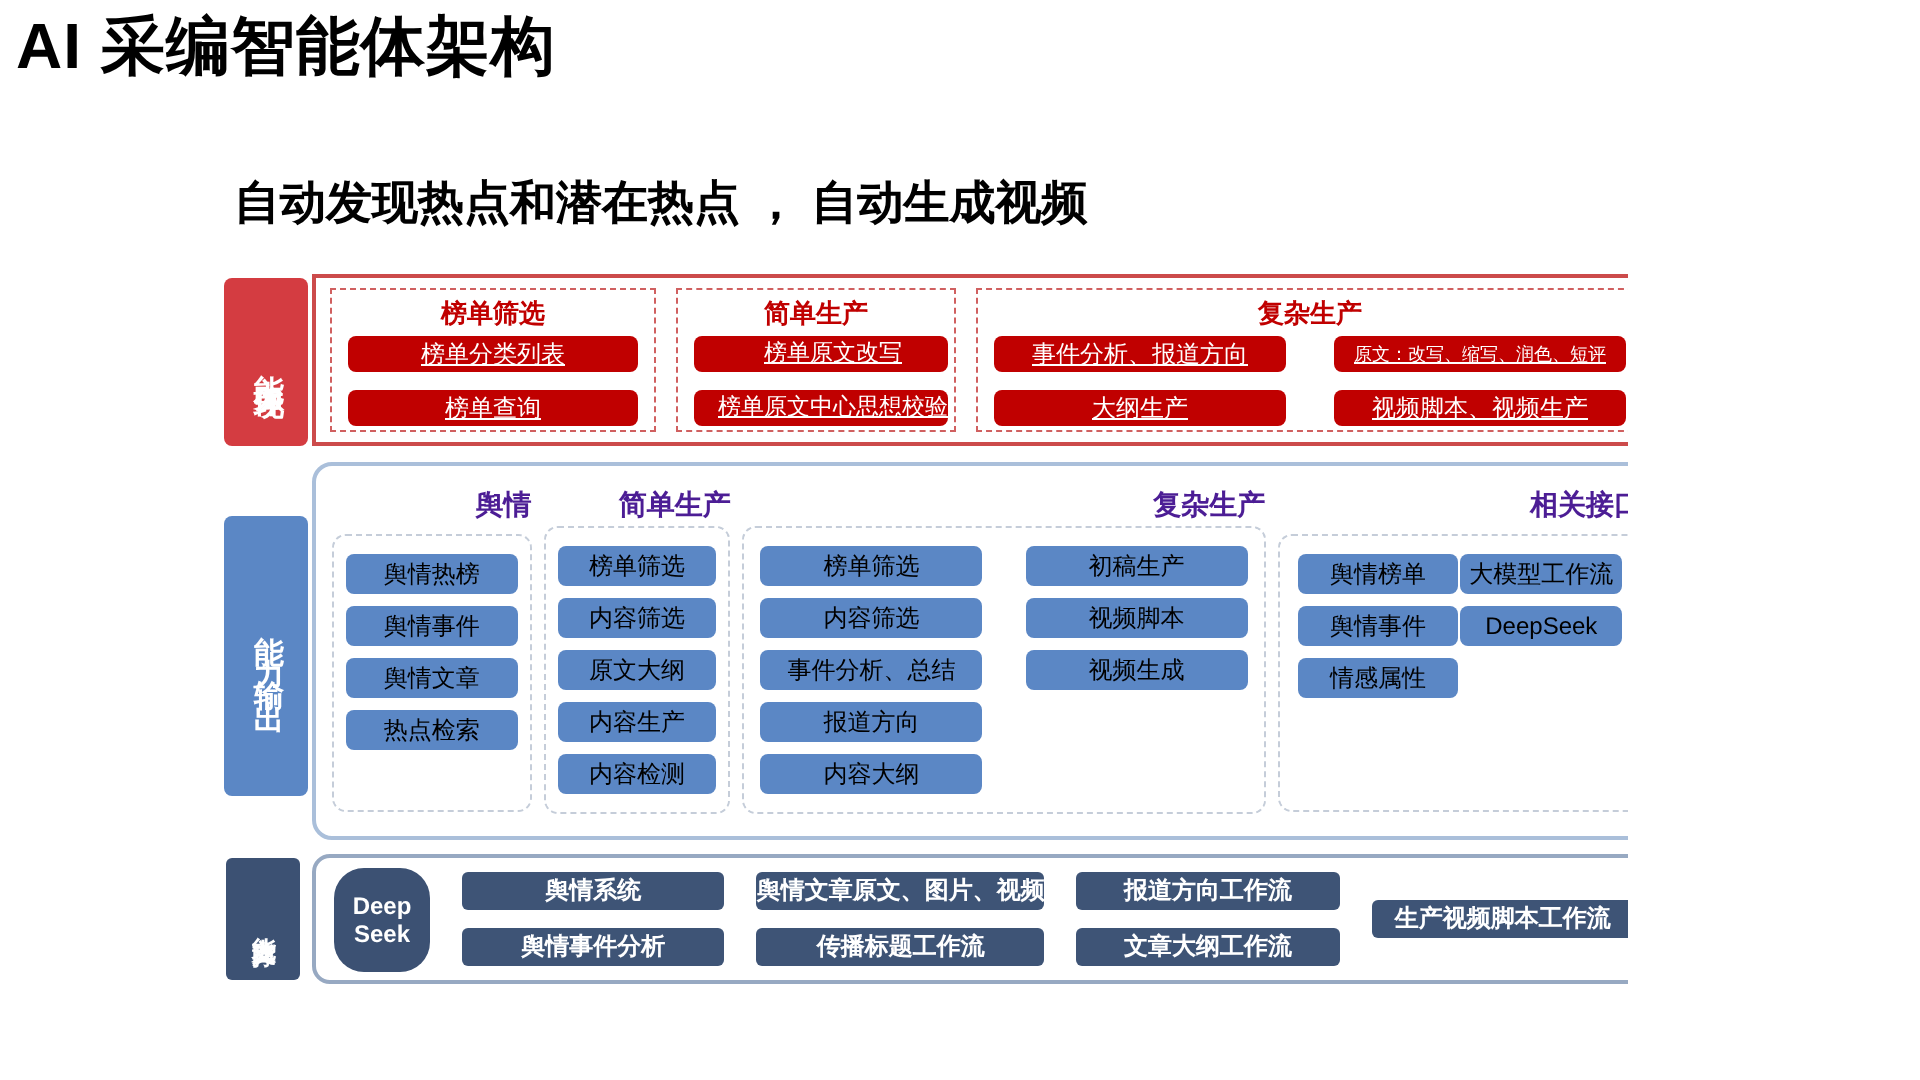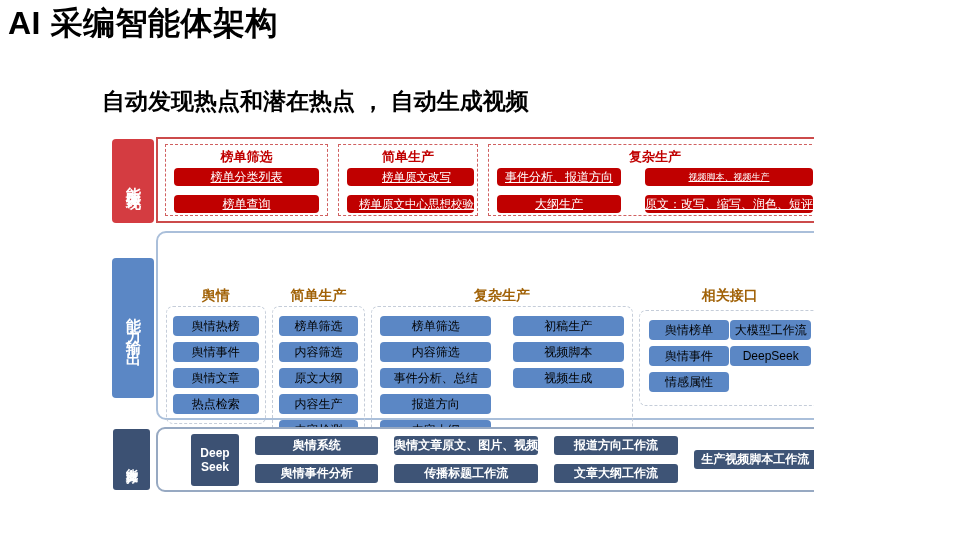--- a/index.html
+++ b/index.html
@@ -7,21 +7,21 @@
     --red-label:#d43c41;
     --blue:#5b87c5;
     --navy:#3c5173;
   }
   *{box-sizing:border-box;margin:0;padding:0;}
   html,body{background:#fff;}
   body{font-family:"Liberation Sans","DejaVu Sans",sans-serif;}
   .canvas{position:relative;width:814px;height:540px;background:#fff;overflow:hidden;}
 
   .title{position:absolute;left:8px;top:2px;font-size:32px;font-weight:900;color:#000;letter-spacing:0.5px;}
-  .subtitle{position:absolute;left:102px;top:86px;font-size:23px;font-weight:bold;color:#000;}
+  .subtitle{position:absolute;left:117px;top:86px;font-size:23px;font-weight:bold;color:#000;}
 
   
   .band-label{position:absolute;color:#fff;font-weight:bold;border-radius:4px;
     writing-mode:vertical-lr;text-orientation:upright;
     display:flex;align-items:center;justify-content:center;}
   .label-red{left:112px;top:139px;width:42px;height:84px;font-size:15px;letter-spacing:3px;background:var(--red-label);}
   .label-blue{left:112px;top:258px;width:42px;height:140px;font-size:15px;letter-spacing:11px;background:var(--blue);}
   .label-navy{left:113px;top:429px;width:37px;height:61px;font-size:12px;letter-spacing:1px;background:var(--navy);border-radius:3px;}
 
   
@@ -40,34 +40,34 @@
   .red-band .red-group:nth-child(2) .red-chip{font-size:11.5px;padding-left:12px;}
 
   
   .blue-band{position:absolute;left:156px;top:231px;width:675px;height:189px;background:#fff;
     border:2px solid #aabfda;border-radius:10px;display:flex;gap:6px;padding:8px 8px 12px;}
   .blue-group{display:flex;flex-direction:column;}
   .blue-band .blue-group:nth-child(1){width:100px;}
   .blue-band .blue-group:nth-child(2){width:94px;}
   .blue-band .blue-group:nth-child(3){width:262px;}
   .blue-band .blue-group:nth-child(4){width:183px;}
-  .bg-title{height:26px;line-height:22px;text-align:center;font-size:14px;font-weight:bold;color:#a16207;margin-top:43px;}
+  .bg-title{height:26px;line-height:22px;text-align:right;font-size:14px;font-weight:bold;color:#4c1d95;}
   .bg-box{flex:1;border:1px dashed #c5cdd9;border-radius:7px;padding:9px 6px;display:flex;gap:8px;align-items:flex-start;}
   .blue-col{display:flex;flex-direction:column;gap:6px;flex:1;}
   .blue-chip{background:var(--blue);color:#000000;font-size:12px;text-align:center;border-radius:4px;
     height:20px;line-height:20px;padding:0 3px;white-space:nowrap;overflow:hidden;}
   .blue-band .blue-group:nth-child(3) .bg-box{padding:9px 8px;gap:22px;}
   .blue-band .blue-group:nth-child(4) .bg-box{padding:9px 9px;gap:1px;}
 
   
   .support-band{position:absolute;left:156px;top:427px;width:675px;height:65px;background:#fff;
     border:2px solid #97a9c2;border-radius:9px;display:flex;align-items:center;gap:16px;padding:0 12px 0 9px;}
-  .deepseek-box{width:48px;height:52px;background:var(--navy);border-radius:3px;color:#fff;
+  .deepseek-box{width:48px;height:52px;background:var(--navy);border-radius:15px;color:#fff;
     font-weight:bold;font-size:12px;line-height:14px;display:flex;flex-direction:column;
-    align-items:center;justify-content:center;flex:none;margin-left:24px;}
+    align-items:center;justify-content:center;flex:none;}
   .support-col{flex:1;display:flex;flex-direction:column;gap:9px;font-weight:bold;}
   .support-chip{background:#3e5476;color:#fff;font-size:12px;text-align:center;border-radius:3px;
     height:19px;line-height:19px;white-space:nowrap;overflow:hidden;}
 </style>
 </head>
 <body>
 
 <div class="canvas">
   <div class="title">AI 采编智能体架构</div>
   <div class="subtitle">自动发现热点和潜在热点 ， 自动生成视频</div>
@@ -93,22 +93,22 @@
         </div>
       </div>
       <div class="red-group">
         <div class="red-group-title">复杂生产</div>
         <div class="red-cols">
           <div class="red-col">
             <div class="red-chip">事件分析、报道方向</div>
             <div class="red-chip">大纲生产</div>
           </div>
           <div class="red-col">
+            <div class="red-chip">原文：改写、缩写、润色、短评</div>
             <div class="red-chip">视频脚本、视频生产</div>
-            <div class="red-chip">原文：改写、缩写、润色、短评</div>
           </div>
         </div>
       </div>
     </div>
 
   <div class="band-label label-blue">能力输出</div>
   <div class="blue-band" id="blue-band">
       <div class="blue-group">
         <div class="bg-title">舆情</div>
         <div class="bg-box">

